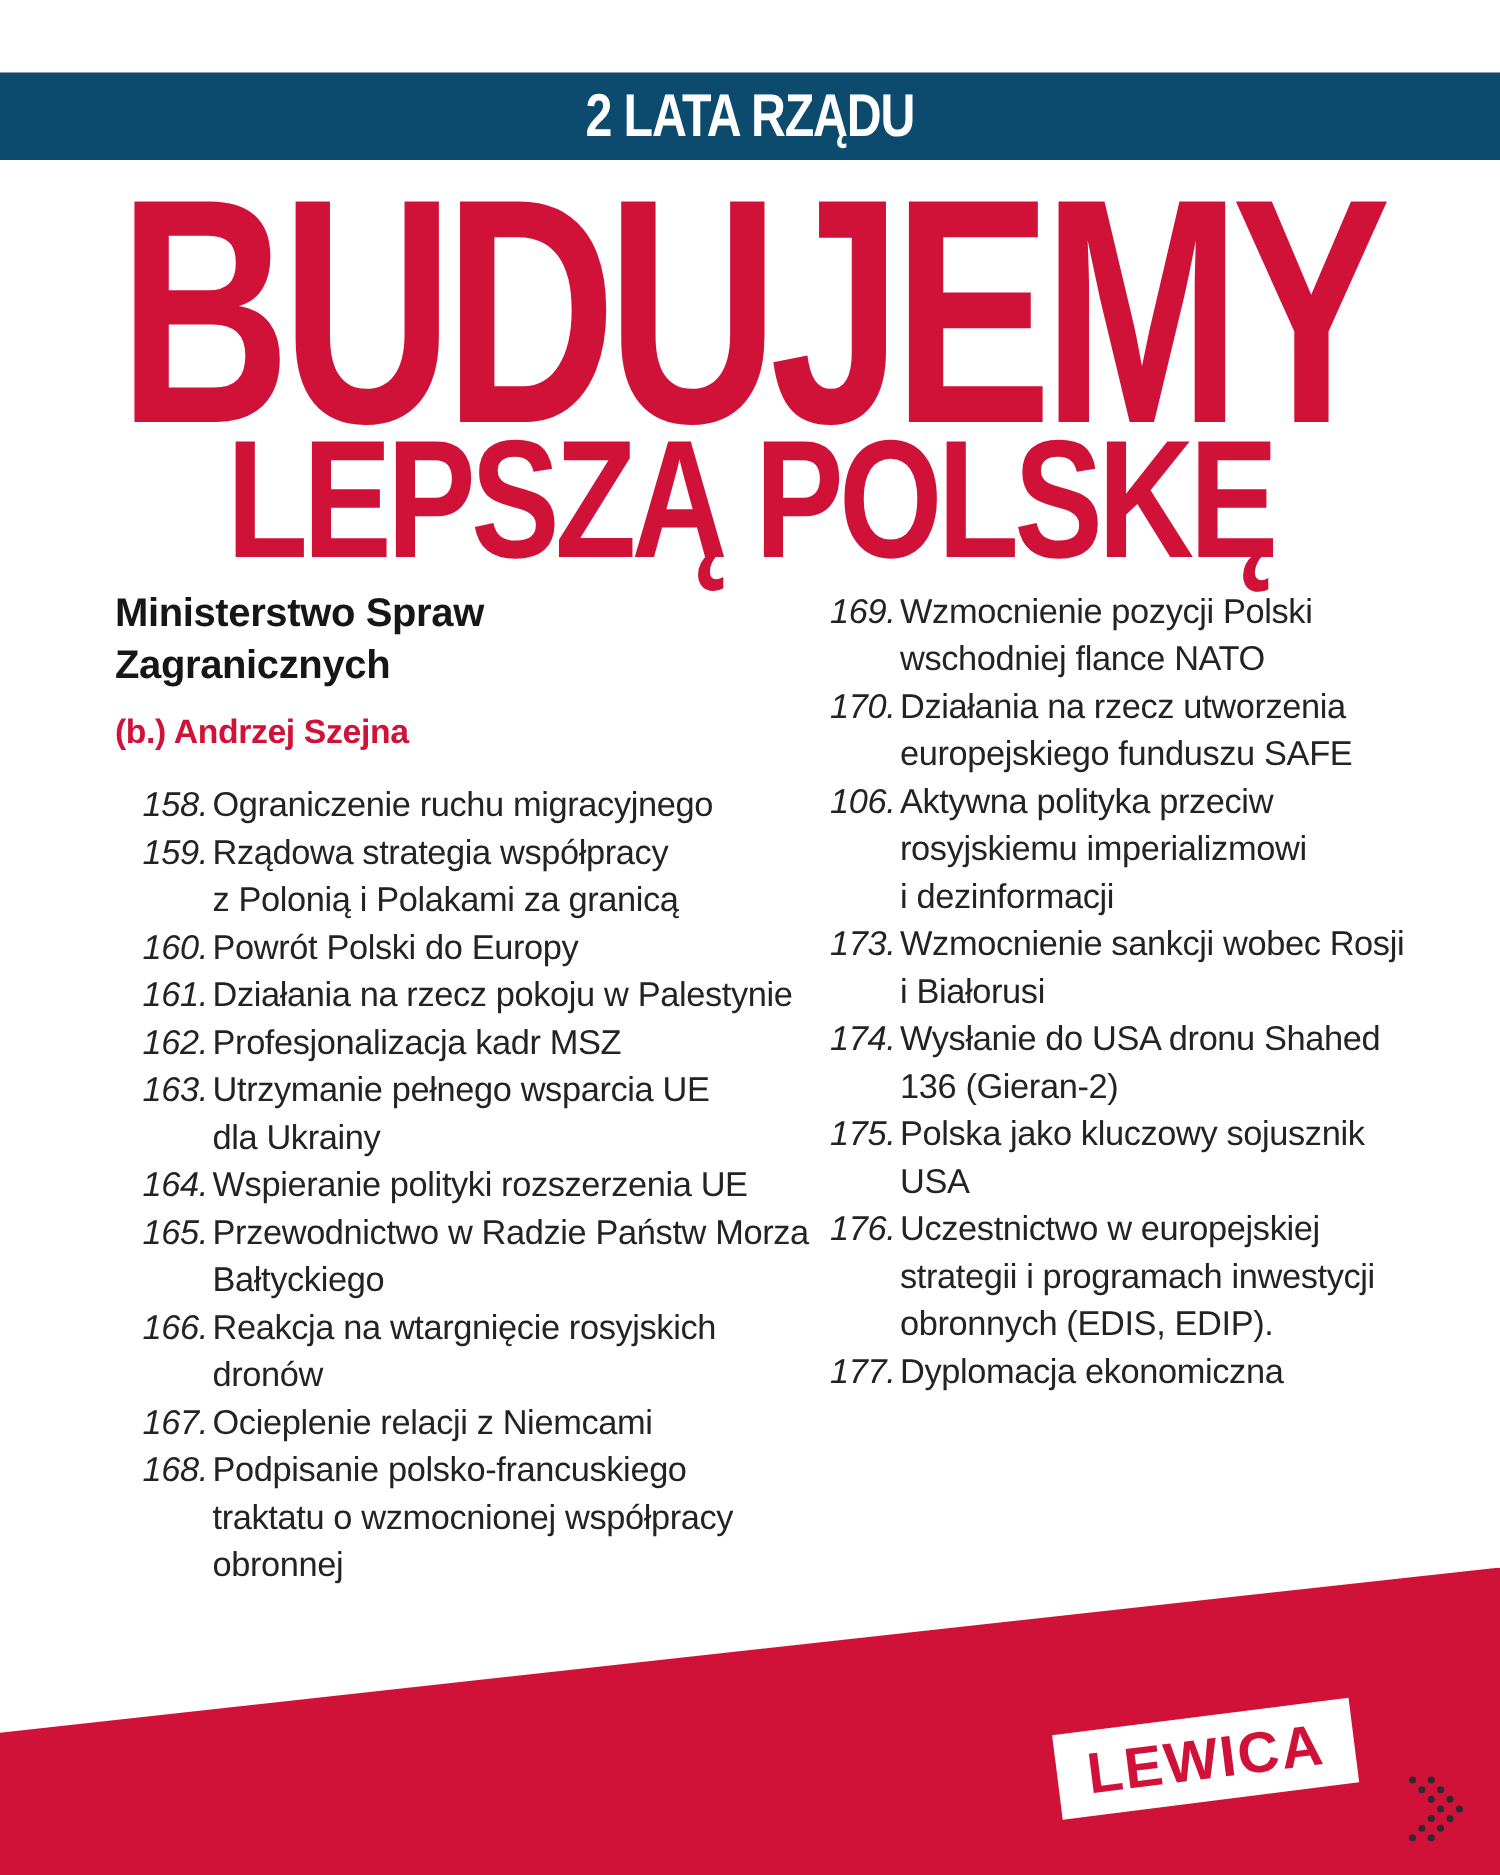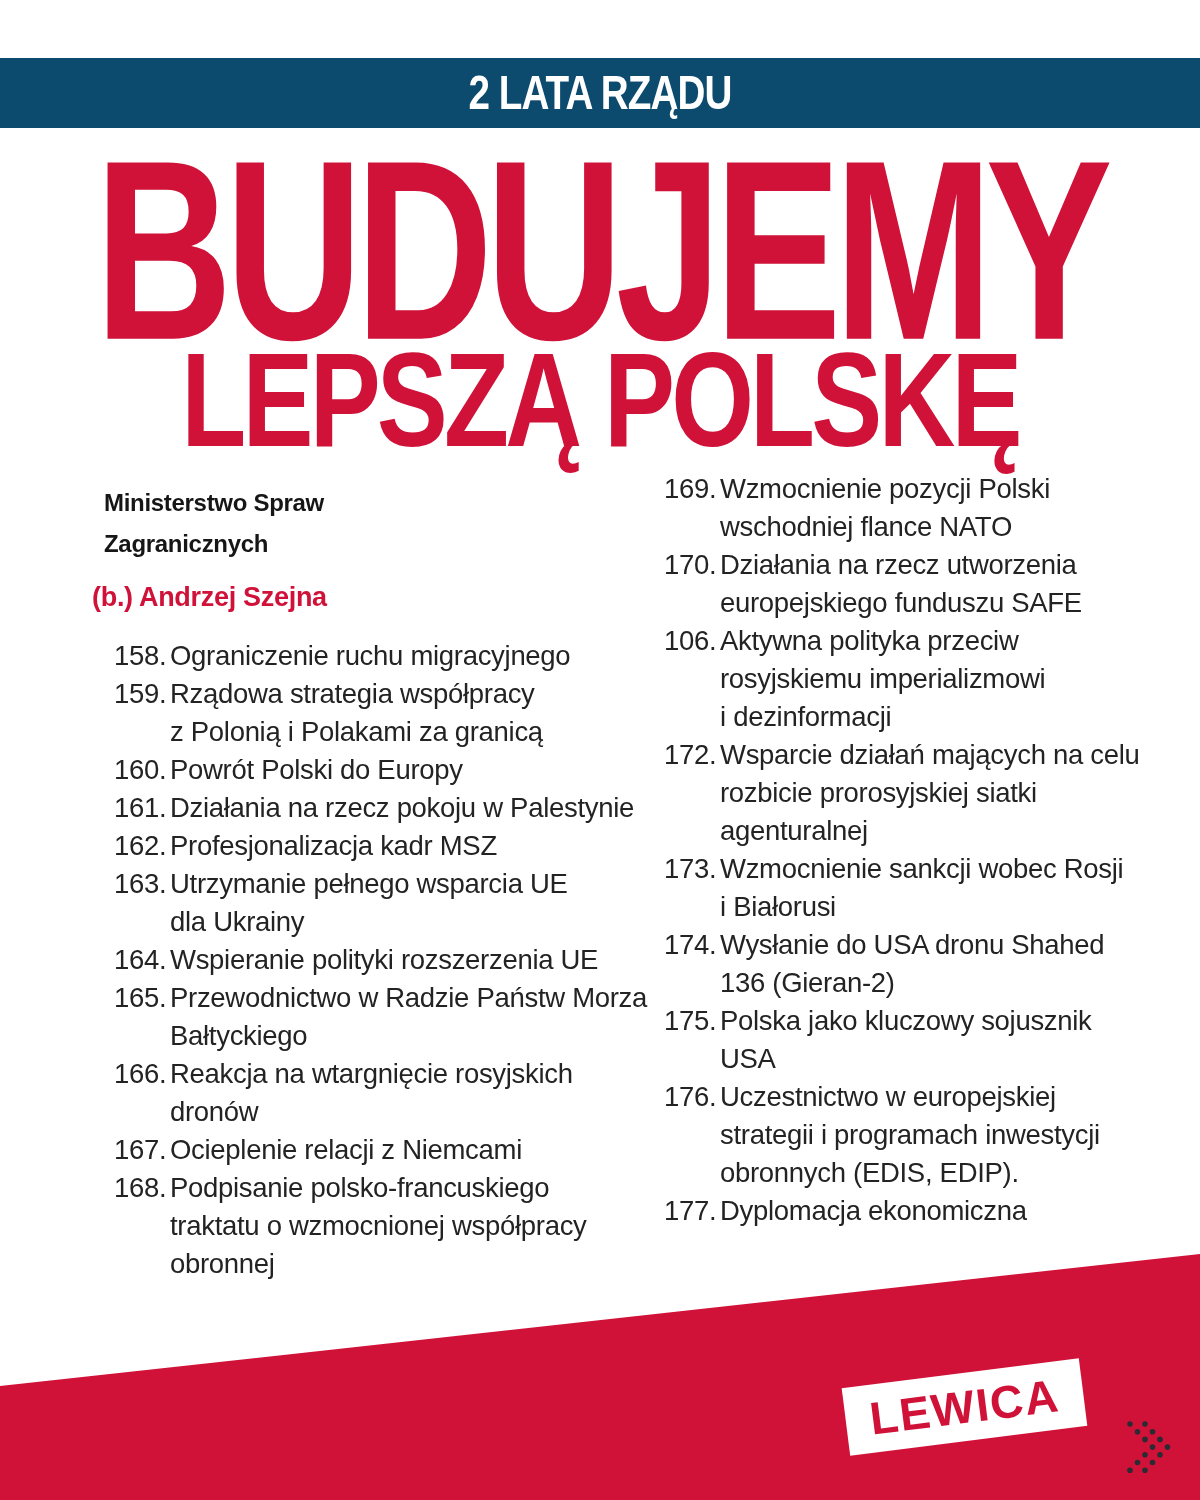--- a/index.html
+++ b/index.html
@@ -35,34 +35,34 @@
     line-height:120px;text-align:center;
     color:#d01239;font-weight:700;font-size:112px;letter-spacing:-4px;
     transform:scale(0.95,1.2);white-space:pre;
   }
 
   
   .col{position:absolute;top:470px;}
   .col-left{left:92px;width:560px;}
   .col-right{left:664px;width:536px;}
   .ministry{
-    margin:12px;color:#161616;font-size:24px;line-height:41px;font-weight:700;
+    margin:0;color:#161616;font-size:32px;line-height:41px;font-weight:700;
     letter-spacing:-0.3px;white-space:pre-line;
   }
   .minister{
     margin-top:18px;color:#d01239;font-size:27px;font-weight:700;
     letter-spacing:-0.3px;white-space:pre;
   }
   .list{list-style:none;margin:0;padding:0;}
   .col-left .list{margin-top:24px;margin-left:22px;}
   .list li{
     display:flex;align-items:flex-start;
     color:#232323;font-size:27.5px;line-height:38px;letter-spacing:-0.3px;
   }
-  .list .num{flex:0 0 56px;white-space:pre;}
+  .list .num{flex:0 0 56px;white-space:pre;font-style:italic;}
   .list .txt{white-space:pre;}
 
   
   .bottom-band{
     position:absolute;left:0;top:1254px;width:1200px;height:246px;
     background:#d01239;
     clip-path:polygon(0 53.7%,100% 0,100% 100%,0 100%);
   }
 
   
@@ -158,26 +158,20 @@
       <li>
           <span class="num">170.</span>
           <span class="txt">Działania na rzecz utworzenia
 europejskiego funduszu SAFE</span>
         </li>
       <li>
           <span class="num">106.</span>
           <span class="txt">Aktywna polityka przeciw
 rosyjskiemu imperializmowi
 i dezinformacji</span>
-        </li>
-      <li>
-          <span class="num">172.</span>
-          <span class="txt">Wsparcie działań mających na celu
-rozbicie prorosyjskiej siatki
-agenturalnej</span>
         </li>
       <li>
           <span class="num">173.</span>
           <span class="txt">Wzmocnienie sankcji wobec Rosji
 i Białorusi</span>
         </li>
       <li>
           <span class="num">174.</span>
           <span class="txt">Wysłanie do USA dronu Shahed
 136 (Gieran-2)</span>

